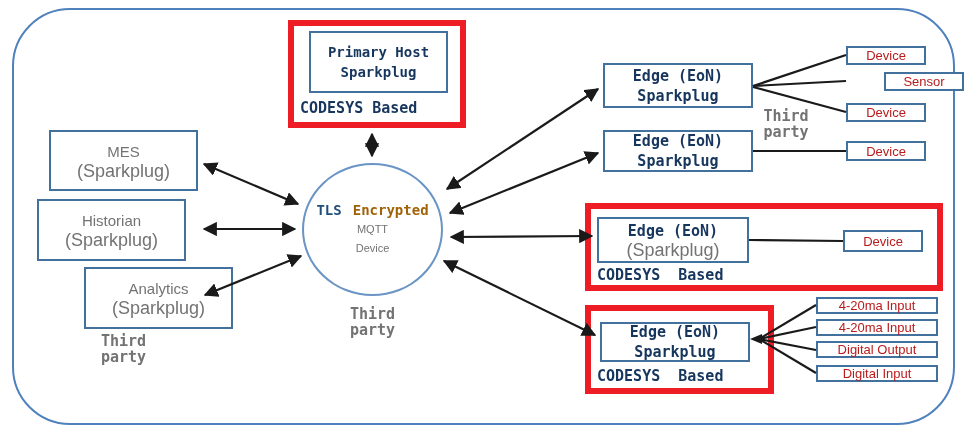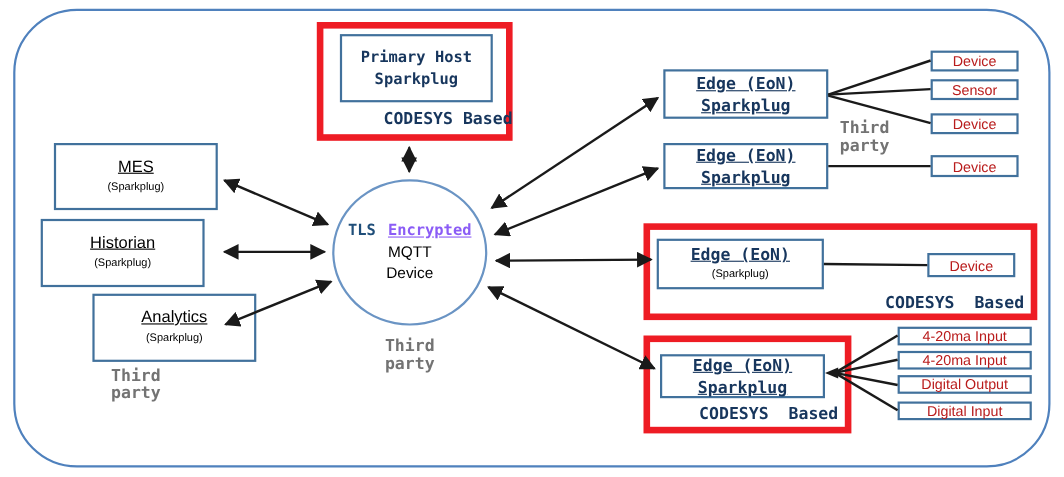--- a/index.html
+++ b/index.html
@@ -5,37 +5,37 @@
   html,body{margin:0;padding:0;background:#fff;}
   .canvas{position:relative;width:967px;height:434px;background:#fff;overflow:hidden;
           font-family:"Liberation Sans",sans-serif;}
   .outer-frame{position:absolute;left:12px;top:8px;width:939px;height:413px;
 imber               border:2px solid #4f81bd;border-radius:58px;background:#fff;}
   .redbox{position:absolute;border:6px solid #ee1c24;background:#fff;z-index:1;}
   .node{position:absolute;border:2px solid #41719c;background:#fff;z-index:2;
         display:flex;flex-direction:column;align-items:center;justify-content:center;
         text-align:center;box-sizing:border-box;}
   .mono{font-family:"DejaVu Sans Mono",monospace;font-weight:bold;color:#17365d;}
-  .sans{font-family:"Liberation Sans",sans-serif;color:#000000;}
-  .title15{font-size:15px;line-height:20px;text-decoration:underline;}
+  .sans{font-family:"Liberation Sans",sans-serif;color:#737373;}
+  .title15{font-size:15px;line-height:20px;}
   .title14{font-size:14px;line-height:20px;}
-  .sub13{font-size:10px;line-height:18px;}
+  .sub13{font-size:18px;line-height:18px;}
   .small13{font-size:13px;line-height:15px;color:#b91c1c;}
-  .caption{position:absolute;z-index:2;text-align:right;font-size:15px;line-height:18px;
-           white-space:pre;}
+  .caption{position:absolute;z-index:2;text-align:left;font-size:15px;line-height:18px;
+           white-space:pre;margin-left:12px;}
   .grouplabel{position:absolute;z-index:2;text-align:center;font-size:15px;line-height:16px;
               color:#737373;}
   .server-ellipse{position:absolute;left:302px;top:163px;width:141px;height:133px;
                   border:2px solid #6a94c4;border-radius:50%;background:#fff;z-index:2;
                   display:flex;flex-direction:column;align-items:center;justify-content:center;
                   box-sizing:border-box;}
   .tls-line{display:flex;gap:11px;justify-content:center;font-size:14px;line-height:19px;}
   .tls-a{color:#1f4e79;}
-  .tls-b{color:#8b5cf6;text-decoration:underline;}
-  .srv-sub{font-size:14px;line-height:19px;}
+  .tls-b{color:#a16207;}
+  .srv-sub{font-size:11px;line-height:19px;}
   svg.wires{position:absolute;left:0;top:0;z-index:5;pointer-events:none;}
 </style>
 </head>
 <body>
 
 <div class="canvas">
 
   <div class="outer-frame" style="border:2px solid #4f81bd;"></div>
 
   <div class="redbox" style="left:288px;top:20px;width:166px;height:96px;"></div>
@@ -99,21 +99,21 @@
 
   <div class="node mono title15" style="left:600px;top:322px;width:150px;height:40px;">
     <div>Edge (EoN)</div>
     <div>Sparkplug</div>
   </div>
   <div class="caption mono" style="left:585px;top:367px;width:177px;">CODESYS  Based</div>
 
   <div class="node sans small13" style="left:846px;top:46px;width:80px;height:19px;">
     <div>Device</div>
   </div>
-  <div class="node sans small13" style="left:846px;top:72px;width:80px;height:19px;">
+  <div class="node sans small13" style="left:884px;top:72px;width:80px;height:19px;">
     <div>Sensor</div>
   </div>
   <div class="node sans small13" style="left:846px;top:103px;width:80px;height:19px;">
     <div>Device</div>
   </div>
   <div class="node sans small13" style="left:846px;top:141px;width:80px;height:20px;">
     <div>Device</div>
   </div>
   <div class="node sans small13" style="left:843px;top:230px;width:80px;height:22px;">
     <div>Device</div>

